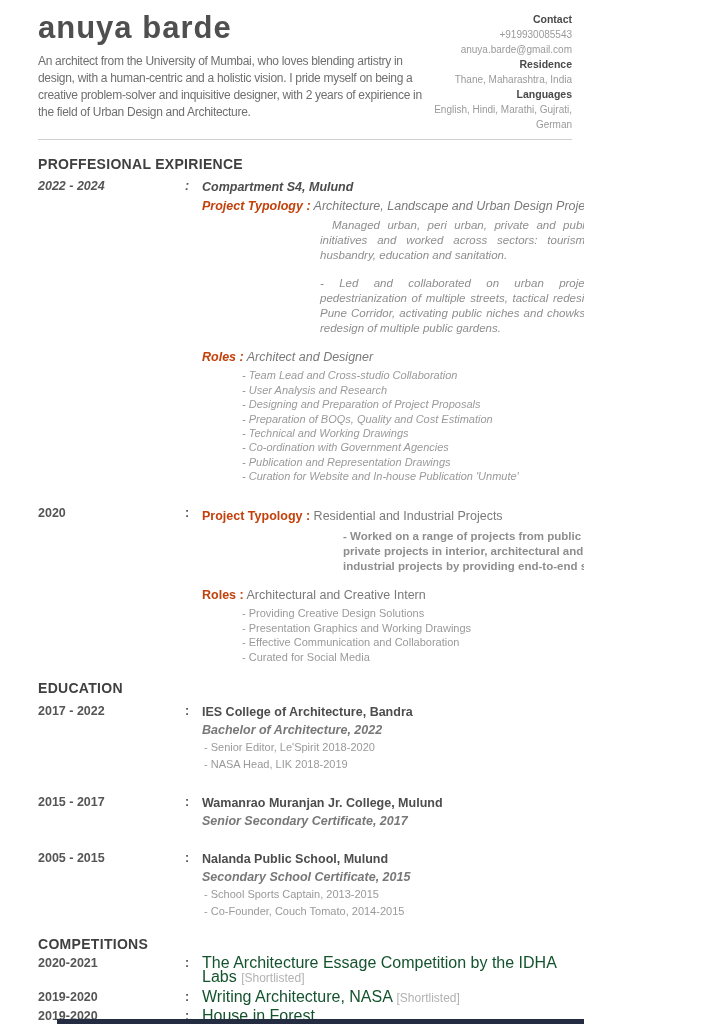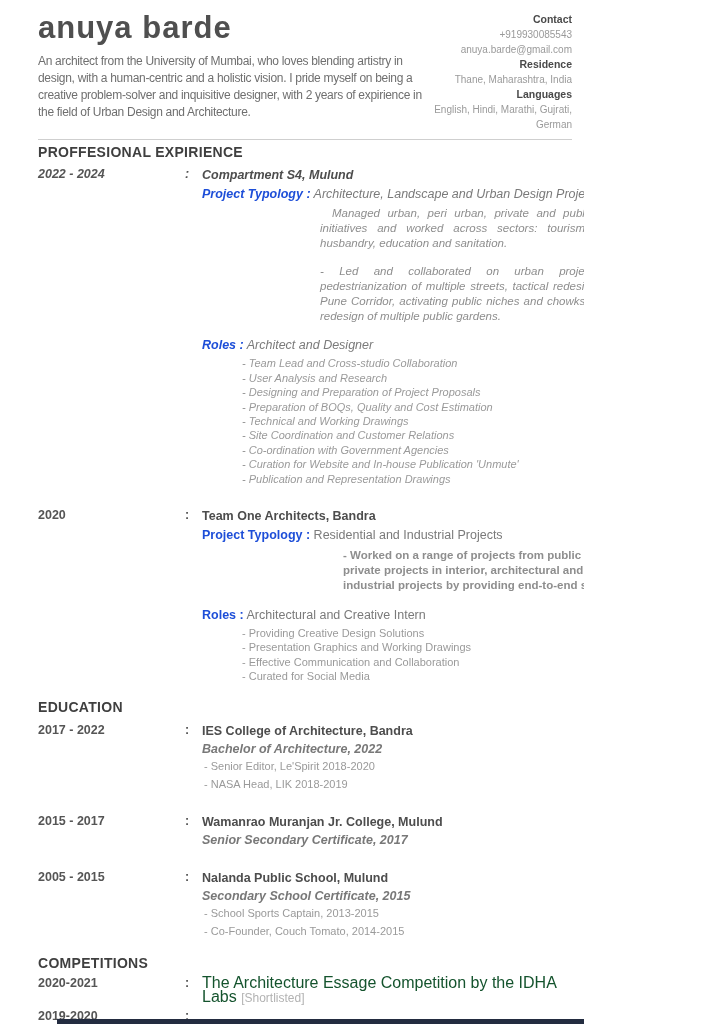--- a/index.html
+++ b/index.html
@@ -25,30 +25,30 @@
   }
   .contact{
     text-align:right;font-size:10px;line-height:15px;color:#9a9a9a;
     margin-top:4px;
   }
   .contact .lbl{font-weight:bold;color:#4a4a4a;font-size:10.5px;}
   .divider{border:none;border-top:1px solid #cfcfcf;margin:7px 0 0 0;}
   
   .sec-h{
     font-size:14px;font-weight:bold;color:#3f3f3f;letter-spacing:0.3px;
-    margin-top:4px;
+    margin-top:16px;
   }
   .row{display:grid;grid-template-columns:147px 17px 1fr;align-items:start;}
   .dates{font-size:12.5px;font-weight:bold;color:#555;}
   .colon{font-size:12.5px;font-weight:bold;color:#555;}
   .job{margin-top:7px;font-style:italic;}
   .job2{margin-top:22px;}
   .company{font-size:12.5px;font-weight:bold;color:#4d4d4d;line-height:17px;}
   .typology{font-size:12.5px;line-height:17px;margin-top:2px;color:#7a7a7a;}
-  .blabel{font-weight:bold;color:#1d4ed8;margin-top:12px;}
+  .blabel{font-weight:bold;color:#c2410c;margin-top:12px;}
   .para{
     margin:4px 0 0 118px;width:312px;
     font-size:11.5px;line-height:15.2px;color:#8e8e8e;
     text-align:justify;
   }
   .para.first{text-indent:12px;margin-top:3px;}
   .para.p2{margin-top:12px;}
   .para.narrow{margin-left:141px;width:292px;text-align:left;font-weight:bold;}
   .roles{font-size:12.5px;line-height:16px;margin-top:13px;color:#7a7a7a;}
   .bullets{margin-top:3px;}
@@ -104,33 +104,31 @@
       <div class="typology"><span class="blabel">Project Typology :</span> <span>Architecture, Landscape and Urban Design Projects</span></div>
       <div class="para first">Managed urban, peri urban, private and public sector initiatives and worked across sectors: tourism, animal husbandry, education and sanitation.</div>
       <div class="para p2">- Led and collaborated on urban projects like pedestrianization of multiple streets, tactical redesign of the Pune Corridor, activating public niches and chowks, and the redesign of multiple public gardens.</div>
       <div class="roles"><span class="blabel">Roles :</span> <span>Architect and Designer</span></div>
       <div class="bullets">
         <div>- Team Lead and Cross-studio Collaboration</div>
         <div>- User Analysis and Research</div>
         <div>- Designing and Preparation of Project Proposals</div>
         <div>- Preparation of BOQs, Quality and Cost Estimation</div>
         <div>- Technical and Working Drawings</div>
-        <div>- Site Coordination and Customer Relations</div>
         <div>- Co-ordination with Government Agencies</div>
+        <div>- Publication and Representation Drawings</div>
         <div>- Curation for Website and In-house Publication 'Unmute'</div>
-        <div>- Publication and Representation Drawings</div>
       </div>
     </div>
   </div>
 
   <div class="row job2">
     <div class="dates">2020</div>
     <div class="colon">:</div>
     <div>
-      <div class="company">Team One Architects, Bandra</div>
       <div class="typology"><span class="blabel">Project Typology :</span> <span>Residential and Industrial Projects</span></div>
       <div class="para narrow">- Worked on a range of projects from public and private projects in interior, architectural and industrial projects by providing end-to-end solution.</div>
       <div class="roles"><span class="blabel">Roles :</span> <span>Architectural and Creative Intern</span></div>
       <div class="bullets">
         <div>- Providing Creative Design Solutions</div>
         <div>- Presentation Graphics and Working Drawings</div>
         <div>- Effective Communication and Collaboration</div>
         <div>- Curated for Social Media</div>
       </div>
     </div>
@@ -177,20 +175,21 @@
 
   <div class="comp-rows">
     <div class="row">
       <div class="dates">2020-2021</div>
       <div class="colon">:</div>
       <div><span class="comp-title">The Architecture Essage Competition by the IDHA Labs </span><span class="comp-tag">[Shortlisted]</span></div>
     </div>
     <div class="row">
       <div class="dates">2019-2020</div>
       <div class="colon">:</div>
+      <div><span class="comp-title">Writing Architecture, NASA </span><span class="comp-tag">[Shortlisted]</span></div>
     </div>
     <div class="row">
       <div class="dates">2019-2020</div>
       <div class="colon">:</div>
       <div><span class="comp-title">House in Forest</span><span class="comp-tag"></span></div>
     </div>
 
   </div>
 
   <div class="bottom-bar"></div>

